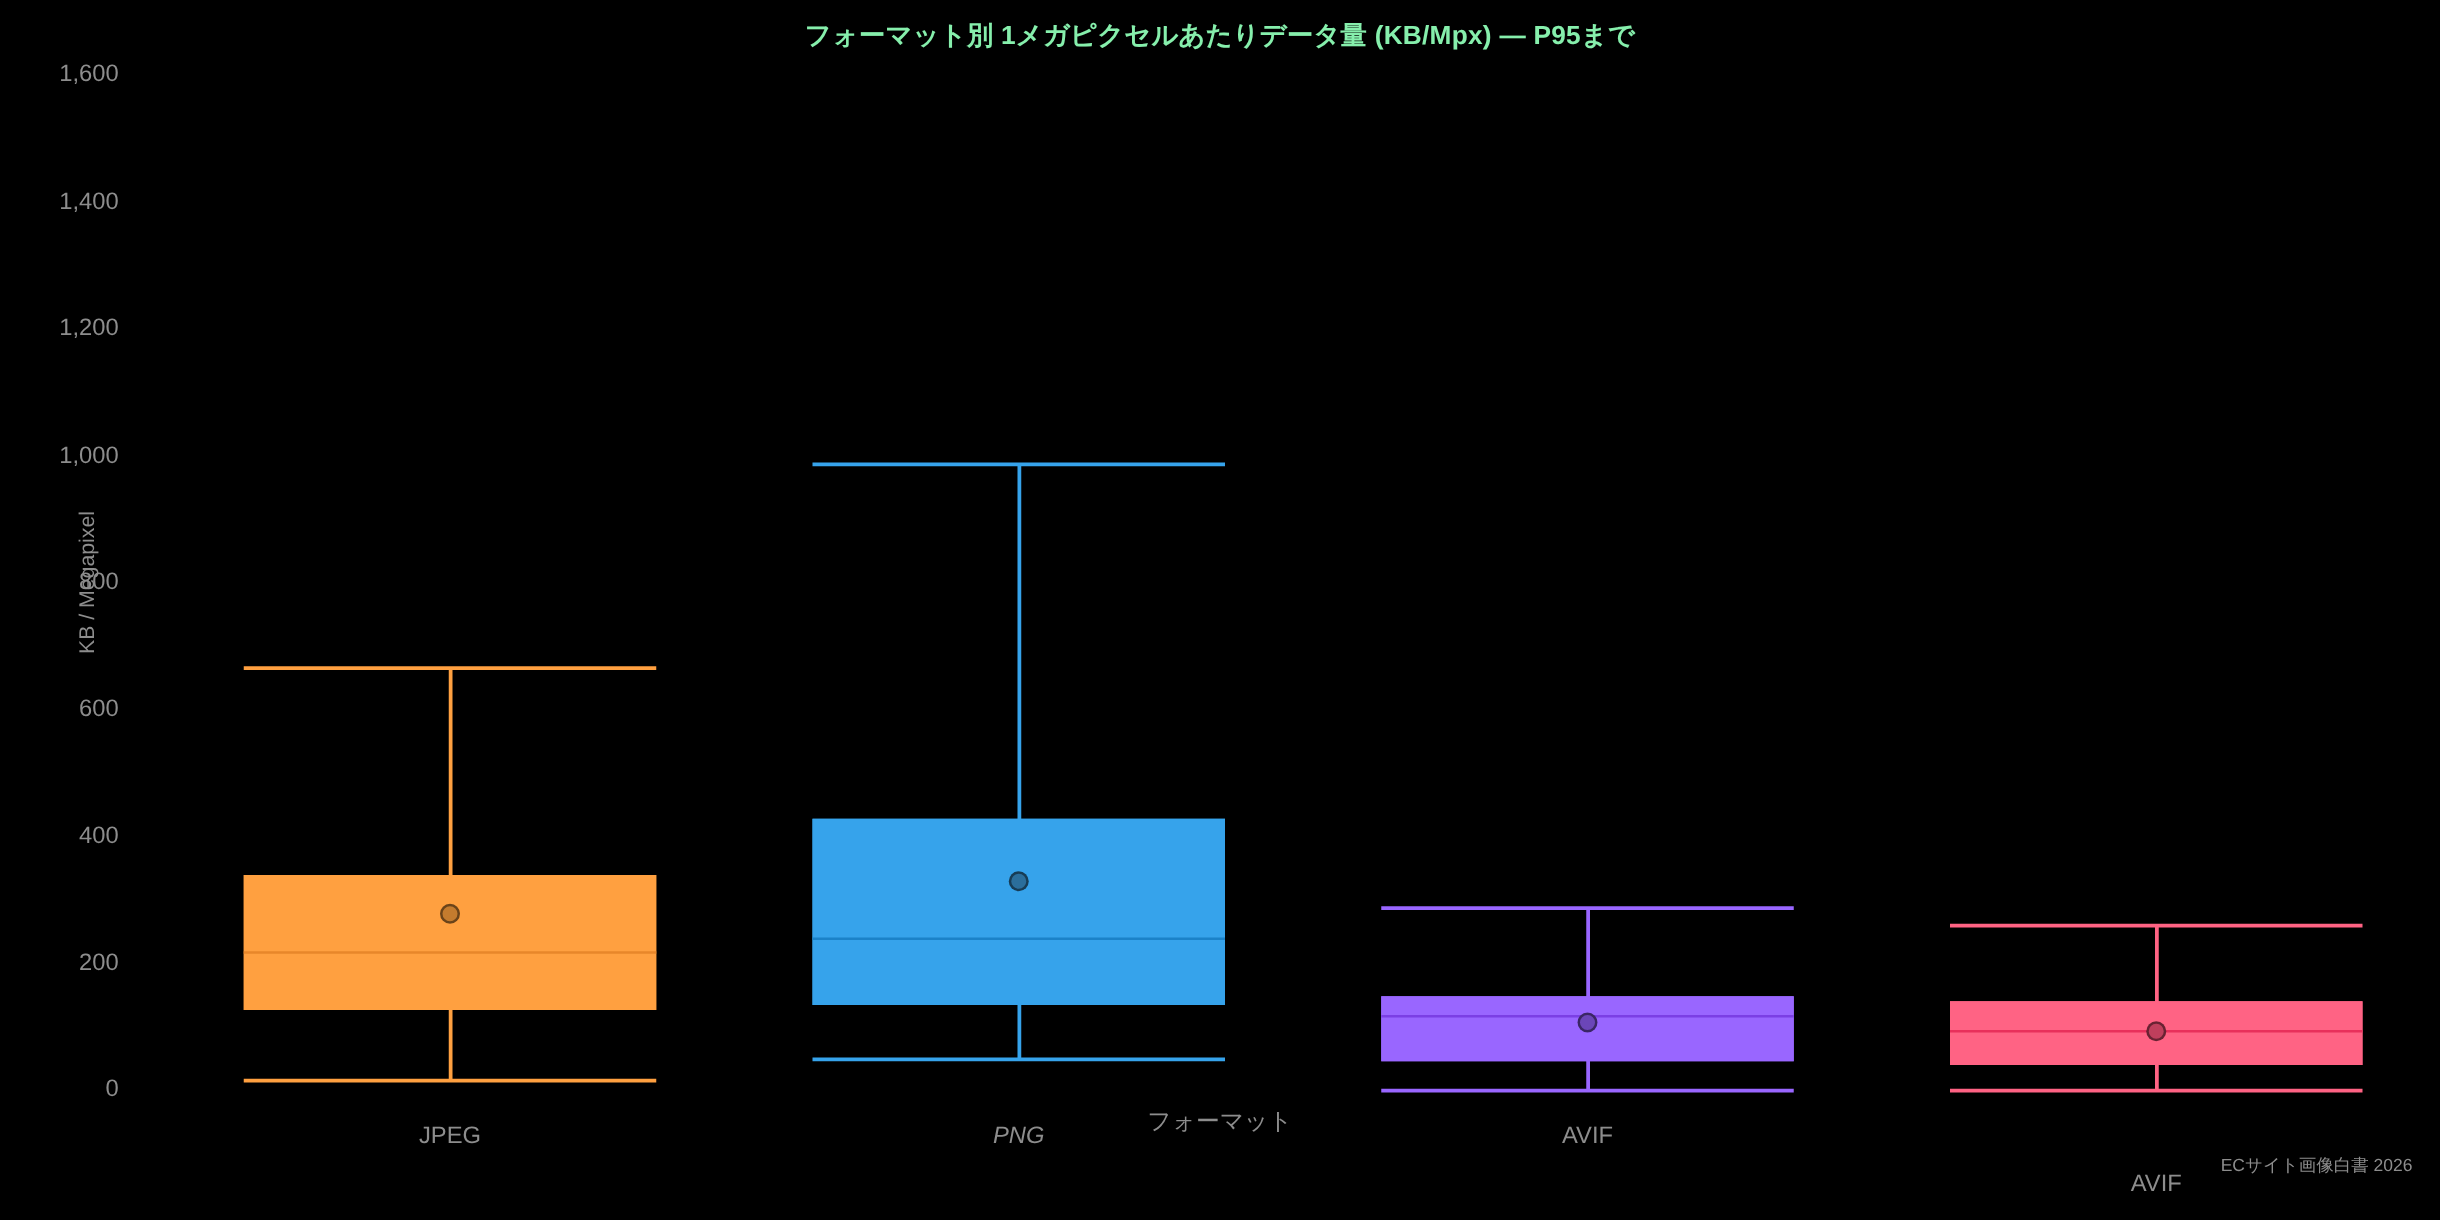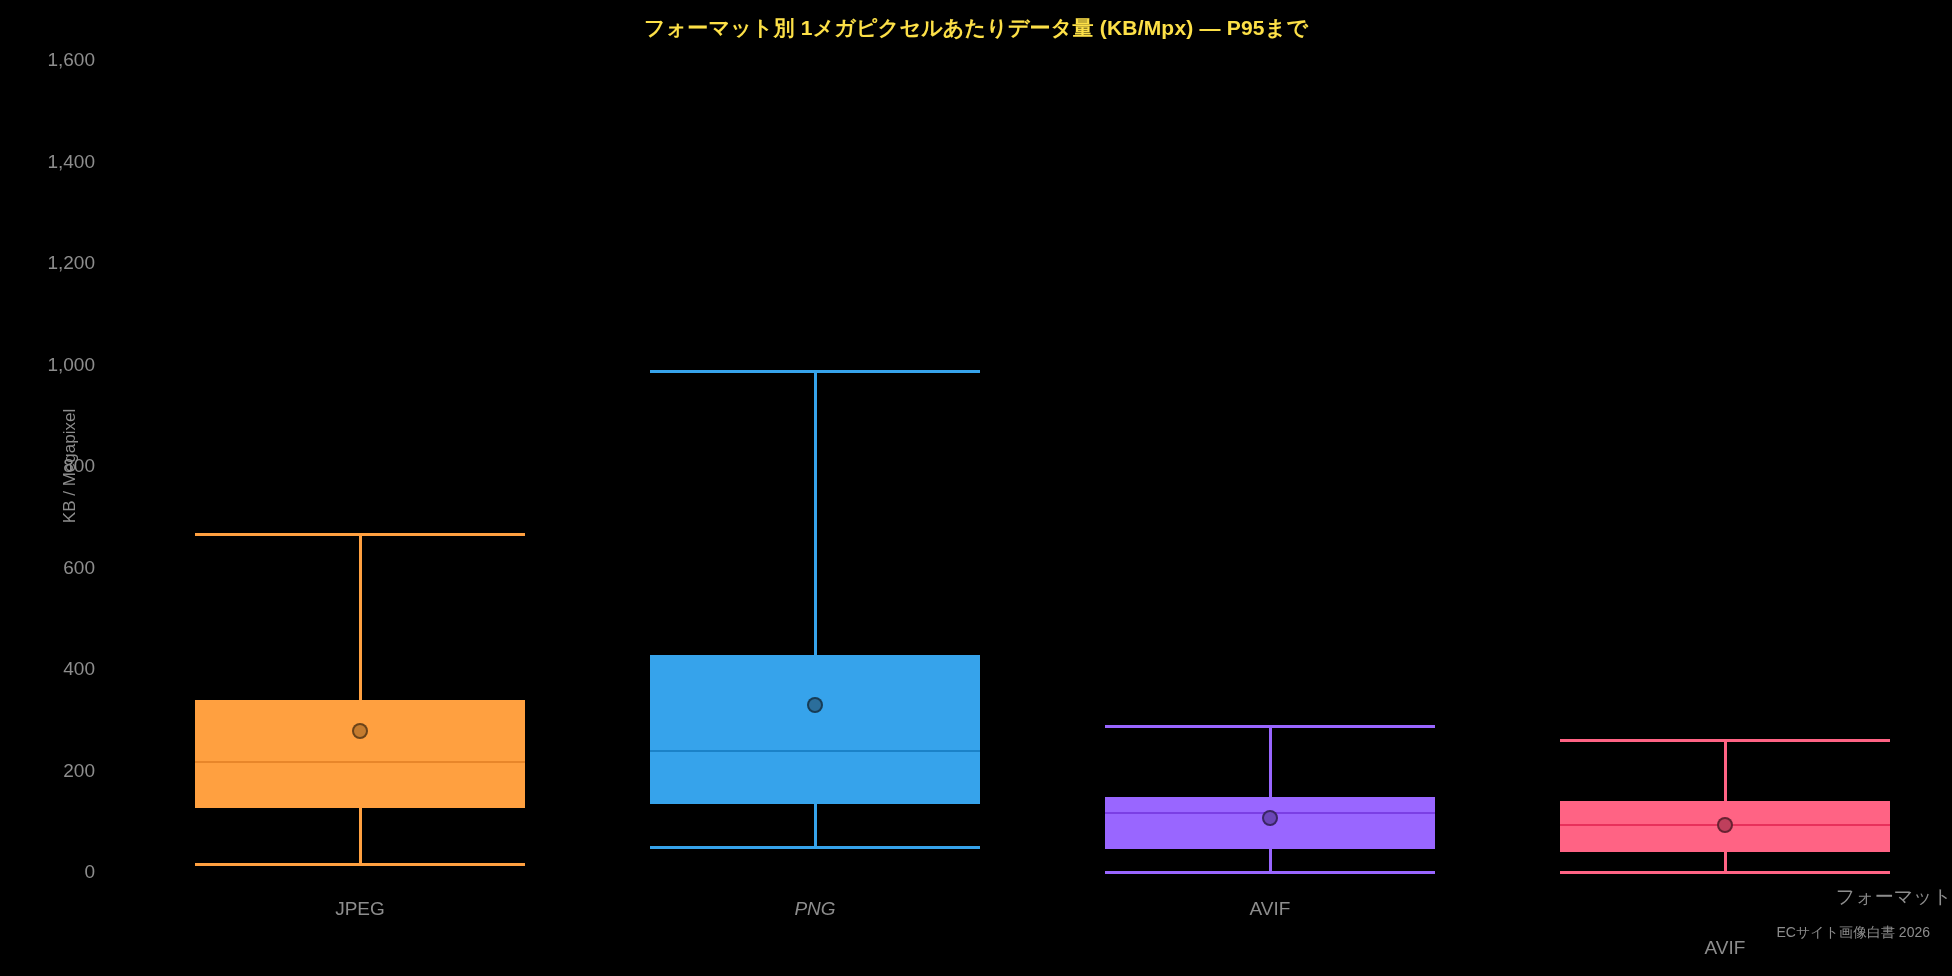--- a/index.html
+++ b/index.html
@@ -12,21 +12,21 @@
   }
   #chart-root{position:absolute;inset:0;}
 
   
   .chart-title{
     position:absolute;
     left:0;right:0;top:14px;
     text-align:center;
     font-size:21px;
     font-weight:bold;
-    color:#fde047;
+    color:#86efac;
     letter-spacing:.2px;
     white-space:nowrap;
   }
 
   
   .plot-area{
     position:absolute;
     left:135px;
     top:60px;
     width:1795px;
@@ -61,21 +61,21 @@
     top:838px;
     transform:translateX(-50%);
     font-size:19px;
     color:#8d8d8d;
     white-space:nowrap;
   }
   .x-axis-title{
     position:absolute;
     left:0;right:0;
     top:884px;
-    text-align:right;
+    text-align:center;
     font-size:19px;
     color:#8d8d8d;
     white-space:nowrap;
   }
 
   
   .footer-note{
     position:absolute;
     right:22px;
     top:924px;

